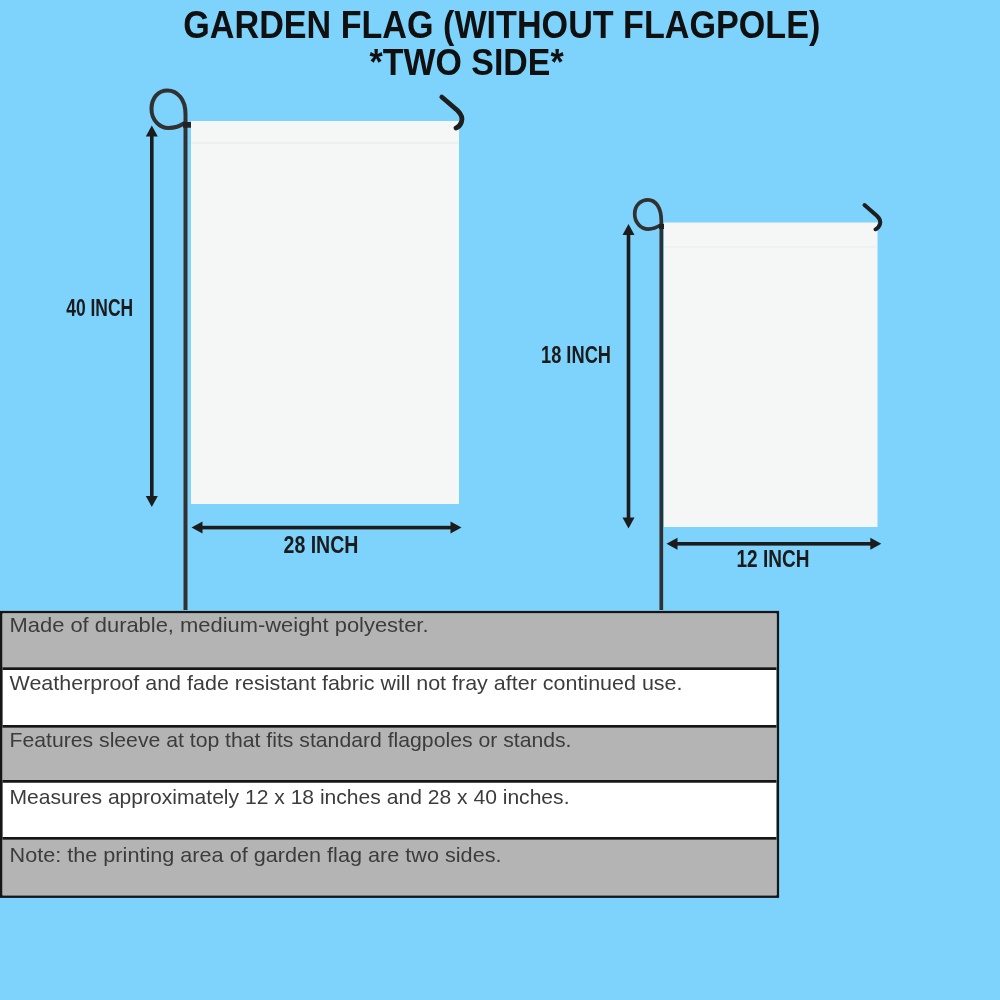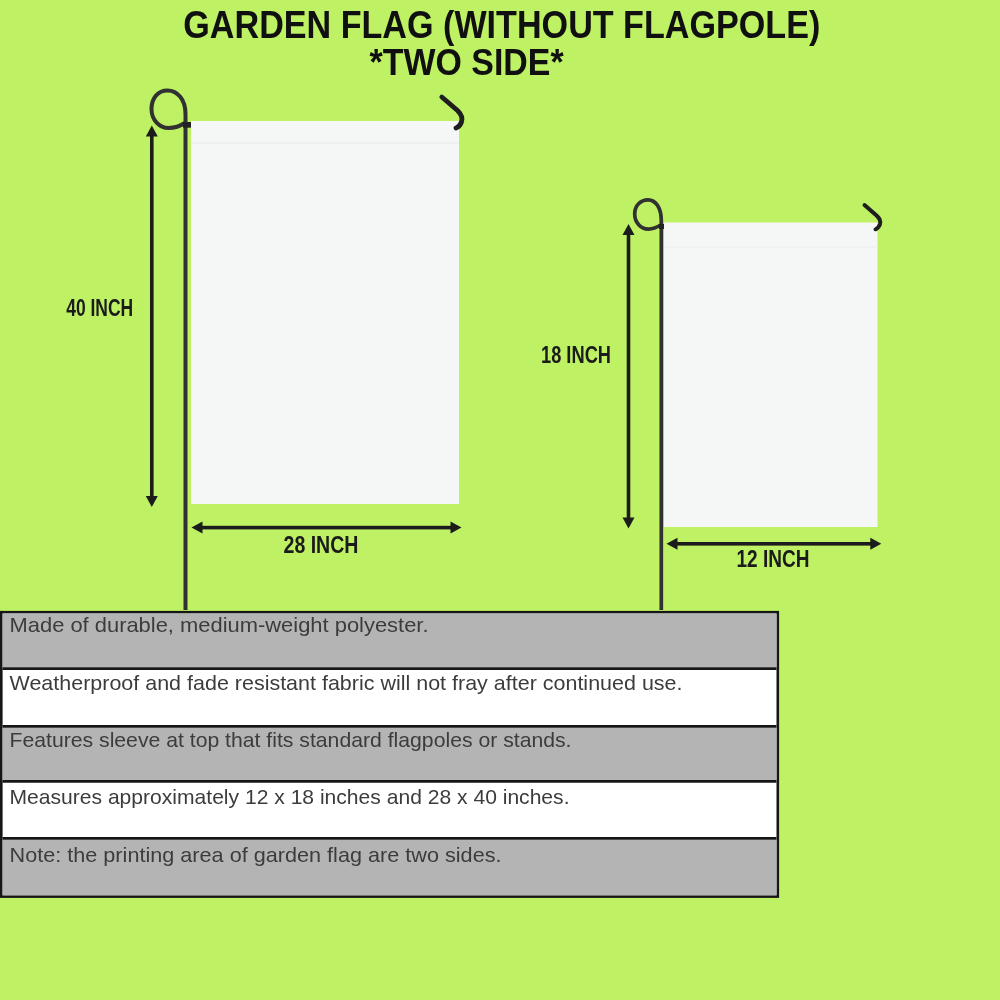--- a/index.html
+++ b/index.html
@@ -1,16 +1,16 @@
 <!DOCTYPE html>
 <html><head>
 <meta charset="utf-8">
 <style>
 html,body{margin:0;padding:0;background:#ffffff;}
-#canvas{position:relative;width:1000px;height:1000px;overflow:hidden;background:#bef264;font-family:"Liberation Sans",sans-serif;}
+#canvas{position:relative;width:1000px;height:1000px;overflow:hidden;background:#7dd3fc;font-family:"Liberation Sans",sans-serif;}
 svg text{font-family:"Liberation Sans",sans-serif;}
 </style>
 </head>
 <body>
 <div id="canvas">
 <svg width="1000" height="1000" viewBox="0 0 1000 1000" style="position:absolute;left:0;top:0">
 
   <text x="501.8" y="38.2" text-anchor="middle" font-size="39" font-weight="bold" fill="#101010" textLength="637" lengthAdjust="spacingAndGlyphs">GARDEN FLAG (WITHOUT FLAGPOLE)</text>
 
   <text x="466.6" y="74.6" text-anchor="middle" font-size="37" font-weight="bold" fill="#101010" textLength="194" lengthAdjust="spacingAndGlyphs">*TWO SIDE*</text>

